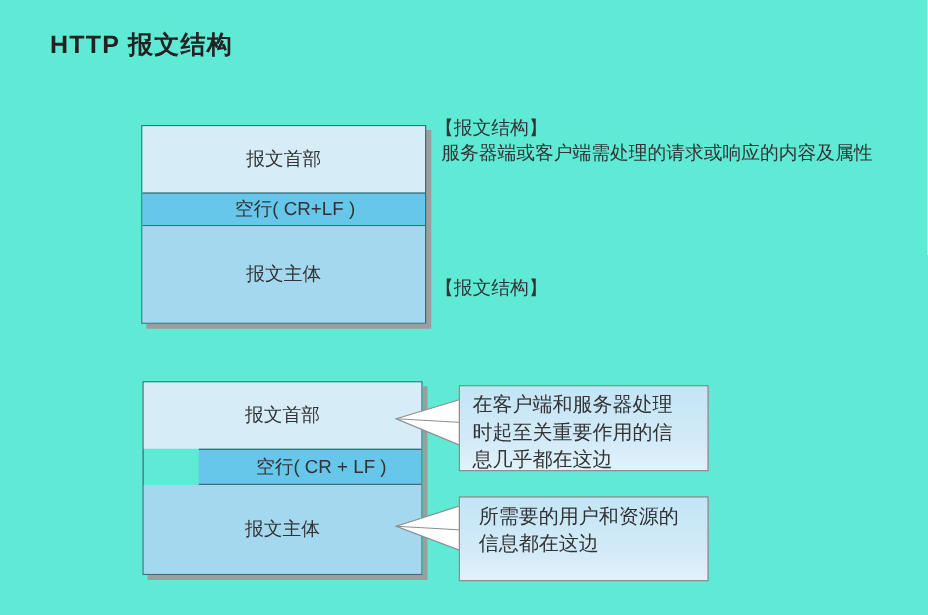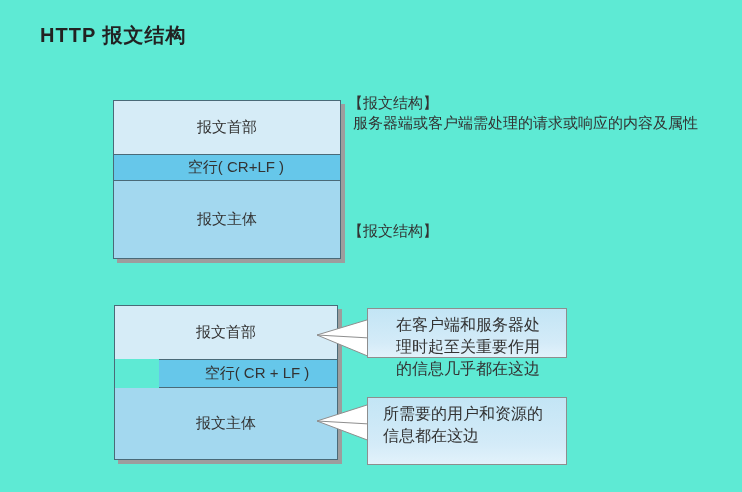--- a/index.html
+++ b/index.html
@@ -36,21 +36,21 @@
   .ann2{top:154px;}
   .ann3{top:221px;}
   .ann-line{padding-left:5px;}
   
   .callout{
     position:absolute;left:367px;width:200px;box-sizing:border-box;
     background:linear-gradient(180deg,#c3e5f5 0%,#d4ebf8 70%,#e2f2fb 100%);
     border:1px solid #8e8e8e;z-index:3;
     font-size:16px;line-height:22px;color:#333333;
   }
-  .callout1{top:308px;height:50px;padding:5px 22px 0 28px;}
+  .callout1{top:308px;height:69px;padding:5px 22px 0 10px;}
   .callout2{top:397px;height:68px;padding:5px 22px 0 15px;}
   
   .tail{position:absolute;z-index:2;}
   .tail1{left:310px;top:312px;}
   .tail2{left:310px;top:398px;}
 </style>
 </head>
 <body>
 
 <div class="canvas">

